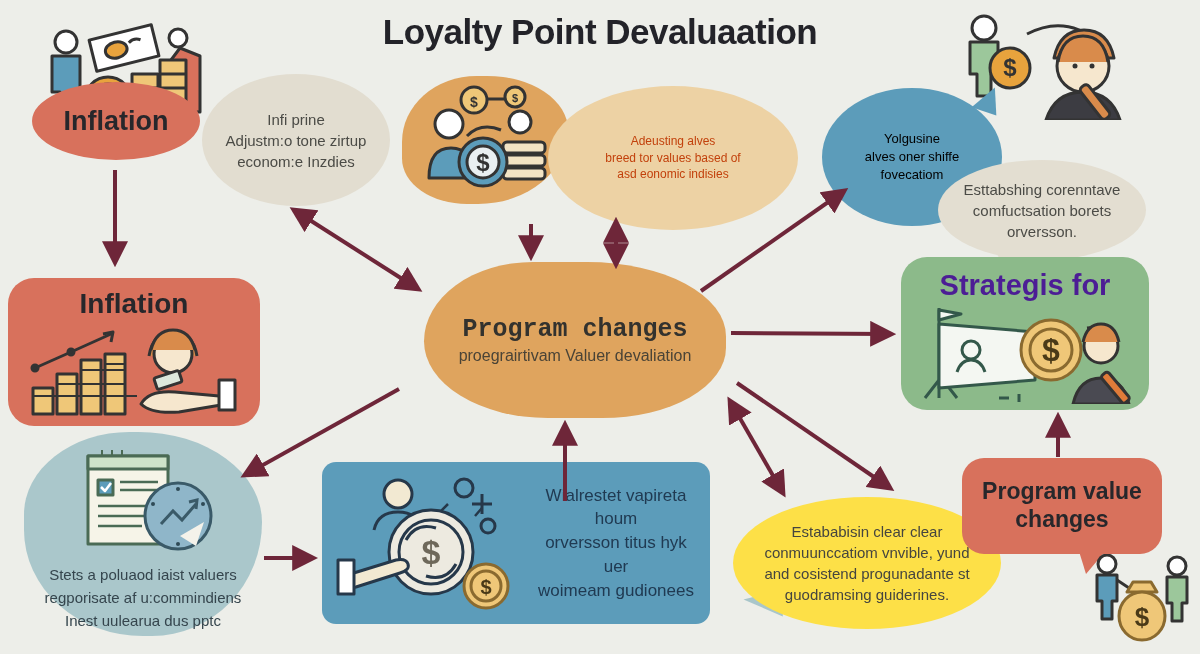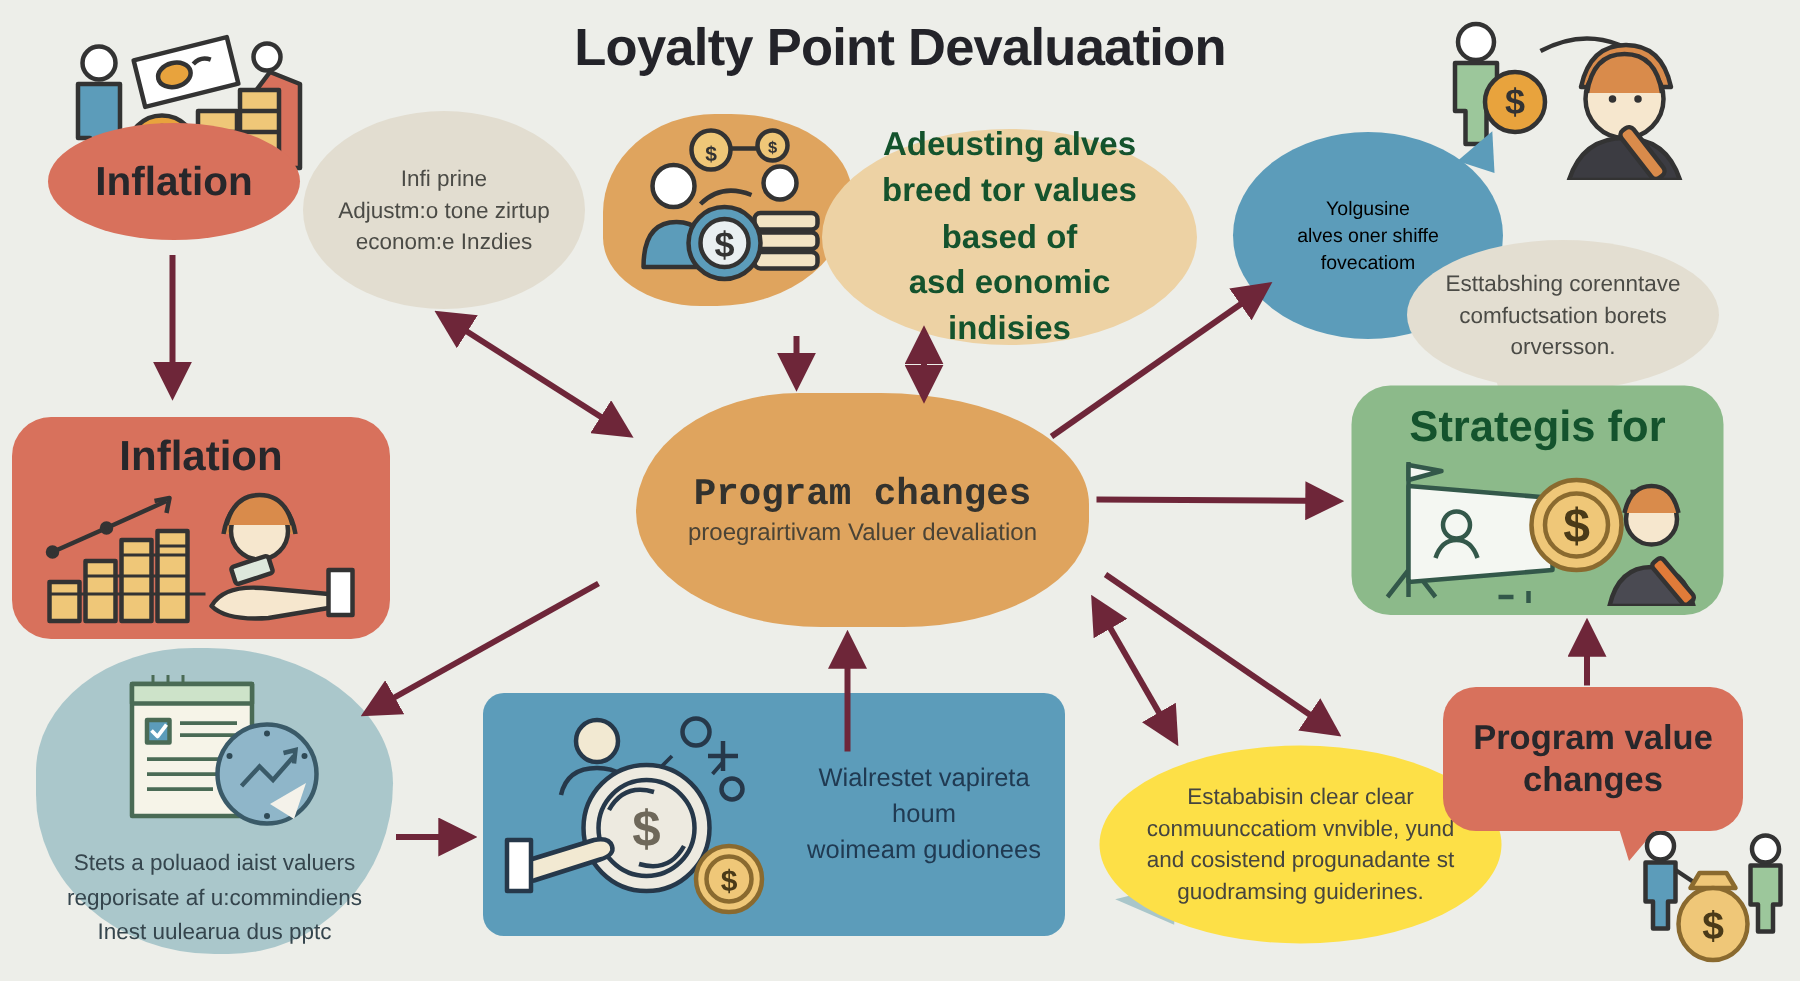--- a/index.html
+++ b/index.html
@@ -9,33 +9,33 @@
   .title{width:100%;top:12px;left:0;text-align:center;font-size:35px;font-weight:bold;color:#232329;letter-spacing:-0.5px;z-index:2;}
   .node{display:flex;flex-direction:column;align-items:center;justify-content:center;text-align:center;z-index:2;box-sizing:border-box;}
   .ellipse{border-radius:50%;}
   .bubble-text{font-size:15px;color:#4B4B46;line-height:1.4;}
   
   .inflation-ellipse{left:32px;top:82px;width:168px;height:78px;background:#D8715C;z-index:3;}
   .inflation-ellipse .lbl{font-size:27px;font-weight:bold;color:#27272B;}
   .infi-bubble{left:202px;top:74px;width:188px;height:132px;background:#E2DDD0;padding:10px 14px;}
   .orange-blob-top{left:402px;top:76px;width:166px;height:128px;background:#DFA45E;border-radius:48% 52% 58% 42% / 55% 45% 62% 38%;}
   .tan-ellipse{left:548px;top:86px;width:250px;height:144px;background:#EDD2A4;padding:12px 20px;}
-  .tan-ellipse .bubble-text{font-size:22px;color:#14532d;font-weight:bold;}
+  .tan-ellipse .bubble-text{font-size:12px;color:#c2410c;}
   .blue-bubble{left:822px;top:88px;width:180px;height:138px;background:#5C9CBA;padding:10px;}
   .blue-bubble .bubble-text{font-size:13px;color:#000000;}
   .blue-bubble-tail{left:975px;top:86px;width:0;height:0;border-left:16px solid transparent;border-right:10px solid transparent;border-bottom:26px solid #5C9CBA;transform:rotate(18deg);z-index:2;}
   .beige-bubble-right{left:938px;top:160px;width:208px;height:100px;background:#E3DED1;border-radius:50%;padding:8px 16px;}
   .beige-tail{left:996px;top:248px;width:0;height:0;border-left:6px solid transparent;border-right:14px solid transparent;border-top:22px solid #E3DED1;z-index:1;}
   .red-card{left:8px;top:278px;width:252px;height:148px;background:#D8715C;border-radius:26px;padding:10px 8px 4px 8px;justify-content:flex-start;}
   .red-card .lbl{font-size:28px;font-weight:bold;color:#27272B;margin-bottom:2px;}
   .center-blob{left:424px;top:262px;width:302px;height:156px;background:#DFA45E;border-radius:44% 56% 50% 50% / 62% 58% 55% 60%;padding:10px 18px;}
   .center-blob .lbl{font-size:25px;font-weight:bold;color:#33322E;font-family:Liberation Mono, monospace;}
   .center-blob .sub{font-size:16px;color:#4A4336;margin-top:3px;}
   .green-card{left:901px;top:257px;width:248px;height:153px;background:#8CBA8A;border-radius:26px;padding:12px 8px 4px 8px;justify-content:flex-start;}
-  .green-card .lbl{font-size:29px;font-weight:bold;color:#14532d;}
+  .green-card .lbl{font-size:29px;font-weight:bold;color:#4c1d95;}
   .cloud{left:24px;top:432px;width:238px;height:204px;background:#AAC7CB;border-radius:46% 54% 48% 52% / 42% 46% 58% 54%;padding:8px 10px;justify-content:flex-start;}
   .cloud .bubble-text{color:#35454D;font-size:15px;margin-top:2px;}
   .blue-card{left:322px;top:462px;width:388px;height:162px;background:#5C9CBA;border-radius:14px;flex-direction:row;padding:8px 14px;}
   .blue-card .bubble-text{font-size:17px;color:#203A52;flex:1;}
   .beige-ellipse-bottom{left:733px;top:497px;width:268px;height:132px;background:#fde047;padding:8px 18px;}
   .beige-ellipse-bottom .bubble-text{color:#45453F;}
   .blue-leaf-tail{left:746px;top:594px;width:0;height:0;border-left:34px solid transparent;border-right:8px solid transparent;border-top:26px solid #A9C6CA;transform:rotate(-14deg);z-index:1;}
   .red-speech{left:962px;top:458px;width:200px;height:96px;background:#D8715C;border-radius:22px;padding:6px 10px;}
   .red-speech .lbl{font-size:23px;font-weight:bold;color:#27272B;line-height:1.2;}
   .red-speech-tail{left:1078px;top:548px;width:0;height:0;border-left:8px solid transparent;border-right:22px solid transparent;border-top:26px solid #D8715C;z-index:1;}
@@ -252,20 +252,21 @@
       <text x="95" y="96" font-size="34" font-weight="bold" fill="#6E685A" text-anchor="middle">$</text>
       <g stroke="#8A6A2F" stroke-width="3" fill="none">
         <circle cx="150" cy="118" r="22" fill="#EFC778"></circle>
         <circle cx="150" cy="118" r="15"></circle>
       </g>
       <text x="150" y="126" font-size="20" font-weight="bold" fill="#4A3A18" text-anchor="middle">$</text>
     </svg>
     </span>
     <div class="bubble-text">
       <div>Wialrestet vapireta houm</div>
+      <div>orversson titus hyk uer</div>
       <div>woimeam gudionees</div>
     </div>
   </div>
 
   <div class="abs blue-leaf-tail"></div>
   <div class="abs node ellipse beige-ellipse-bottom">
     <div class="bubble-text">Estababisin clear clear</div>
     <div class="bubble-text">conmuunccatiom vnvible, yund</div>
     <div class="bubble-text">and cosistend progunadante st</div>
     <div class="bubble-text">guodramsing guiderines.</div>

